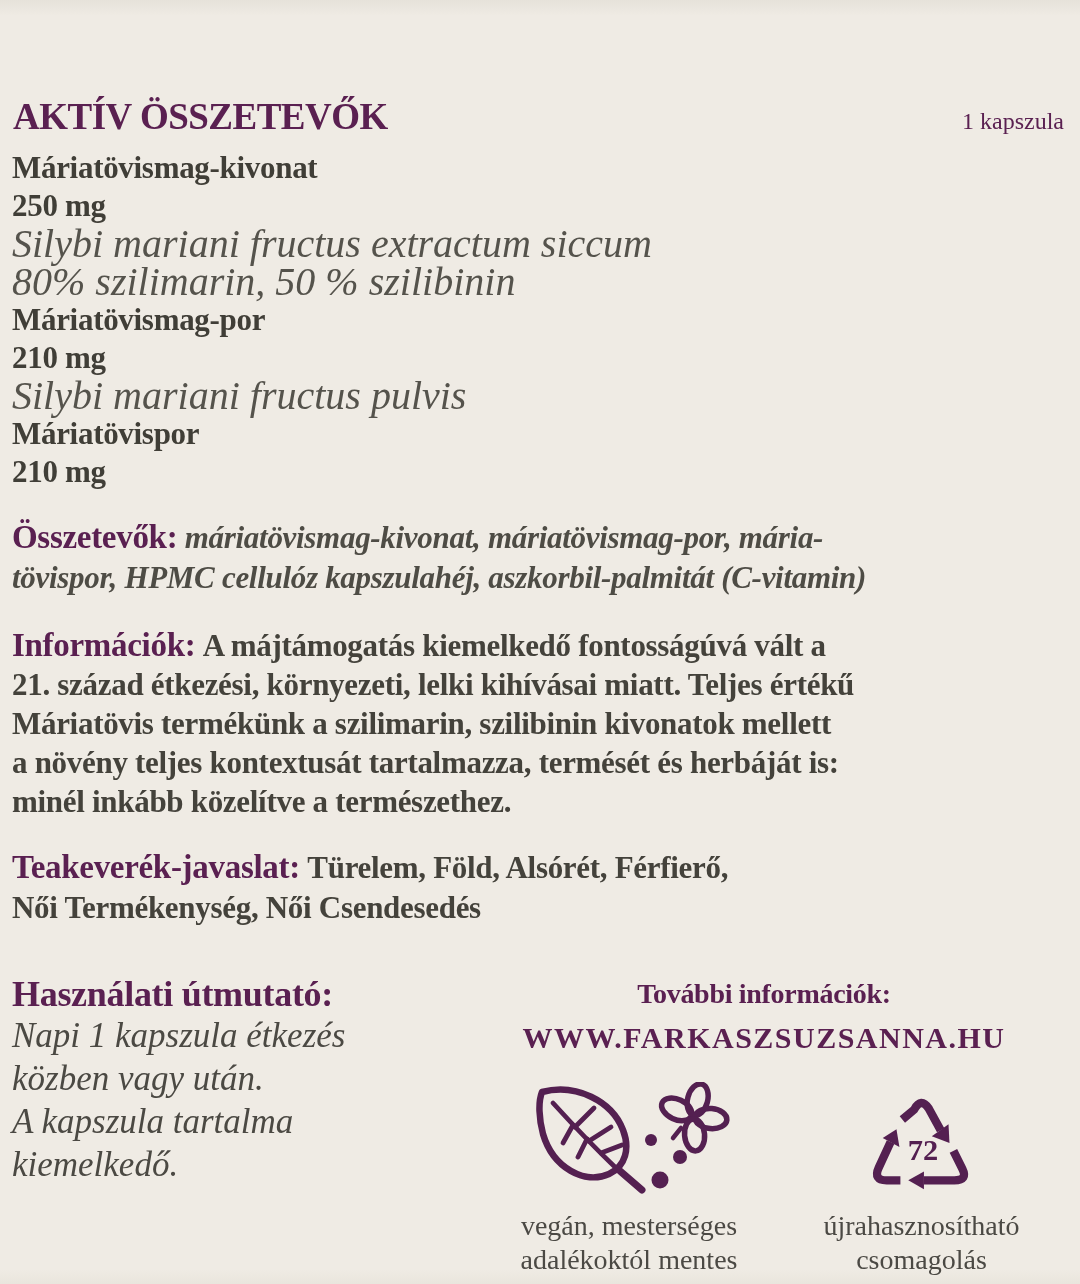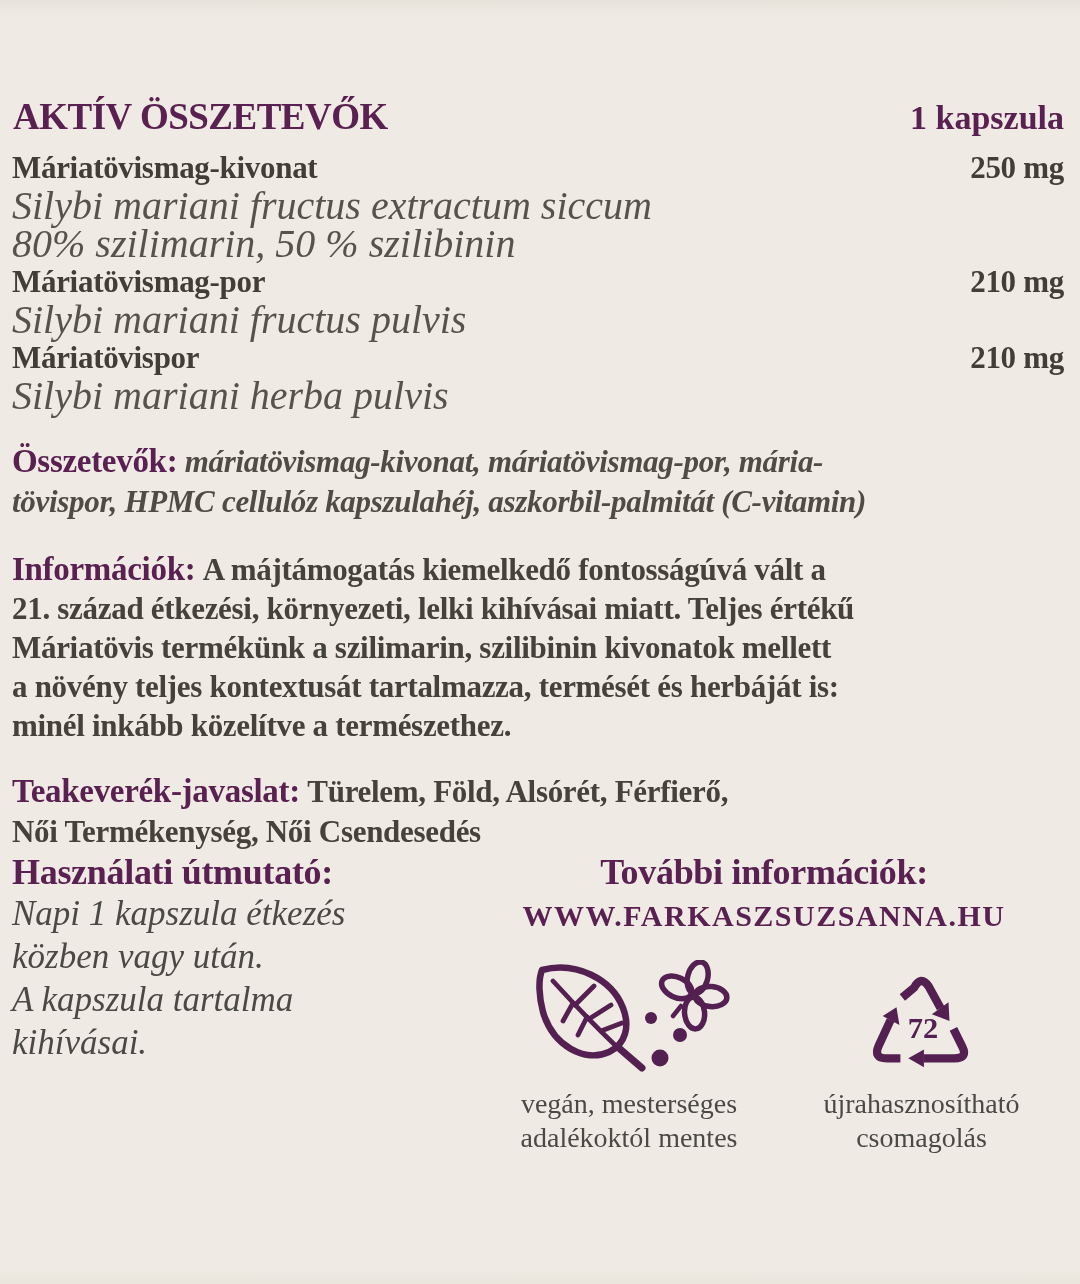--- a/index.html
+++ b/index.html
@@ -21,25 +21,26 @@
   .facts-header{
     display:flex;justify-content:space-between;align-items:baseline;
     margin-bottom:10px;
   }
   .facts-heading{
     margin:1px;
     font-size:37px;font-weight:700;letter-spacing:-0.5px;
     color:#5a2051;
   }
   .serving{
-    font-size:34px;font-weight:700;color:#5a2051;
+    font-size:24px;font-weight:400;color:#5a2051;
   }
   .fact-row{
-    display:flex;justify-content:space-between;align-items:baseline;
+    display:flex;justify-content:flex-end;align-items:baseline;
     line-height:38px;
+    flex-direction:column;
   }
   .fact-name,.fact-amount{
     font-size:31px;font-weight:700;letter-spacing:-0.3px;color:#403e37;
     white-space:nowrap;
   }
   .latin{
     font-size:40px;font-style:italic;font-weight:400;color:#55534c;
     line-height:38px;white-space:nowrap;
   }
   
@@ -51,36 +52,36 @@
     font-size:33px;font-weight:700;color:#5a2051;font-style:normal;
     letter-spacing:-0.3px;
   }
   .ital{font-style:italic;font-weight:700;color:#4e4c45;}
   .bold-body{font-weight:700;color:#44423b;}
   .para.info{margin-top:28px;}
   .para.info .line{line-height:39px;}
   .para.tea{}
   
   .bottom{
-    display:flex;
+    display:flex;margin-top:46px;
   }
   .usage-col{width:452px;flex:0 0 452px;}
   .usage-heading{
     margin:0;font-size:36px;font-weight:700;color:#5a2051;line-height:40px;
     letter-spacing:-0.3px;
   }
   .usage-line{
     font-size:35px;font-style:italic;color:#4b4943;line-height:43px;
     white-space:nowrap;
   }
   .moreinfo-col{
     flex:1;display:flex;flex-direction:column;align-items:center;
   }
   .mi-heading{
-    margin:0;font-size:36px;font-weight:700;color:#5a2051;line-height:40px;
+    margin:0;font-size:28px;font-weight:700;color:#5a2051;line-height:40px;
     letter-spacing:-0.3px;
   }
   .mi-url{
     font-size:30px;font-weight:700;color:#5a2051;letter-spacing:1.5px;
     margin-top:6px;line-height:36px;white-space:nowrap;
   }
   .badges{
     display:grid;
     grid-template-columns:305px 260px;
     column-gap:10px;row-gap:12px;
@@ -114,21 +115,20 @@
     <div class="fact-row">
       <span class="fact-name">Máriatövismag-por</span>
       <span class="fact-amount">210 mg</span>
     </div>
     <div class="latin">Silybi mariani fructus pulvis</div>
 
     <div class="fact-row">
       <span class="fact-name">Máriatövispor</span>
       <span class="fact-amount">210 mg</span>
     </div>
-    <div class="latin">Silybi mariani herba pulvis</div>
   </section>
 
   <section class="para">
     <div class="line">
       <span class="plabel">Összetevők:</span>
       <span class="ital">máriatövismag-kivonat, máriatövismag-por, mária-</span>
     </div>
     <div class="line ital">tövispor, HPMC cellulóz kapszulahéj, aszkorbil-palmitát (C-vitamin)</div>
   </section>
 
@@ -151,21 +151,21 @@
     <div class="line bold-body">Női Termékenység, Női Csendesedés</div>
   </section>
 
   <div class="bottom">
 
     <div class="usage-col">
       <h2 class="usage-heading">Használati útmutató:</h2>
       <div class="usage-line">Napi 1 kapszula étkezés</div>
       <div class="usage-line">közben vagy után.</div>
       <div class="usage-line">A kapszula tartalma</div>
-      <div class="usage-line">kihívásai.</div>
+      <div class="usage-line">kiemelkedő.</div>
     </div>
 
     <div class="moreinfo-col">
       <h2 class="mi-heading">További információk:</h2>
       <div class="mi-url">WWW.FARKASZSUZSANNA.HU</div>
 
       <div class="badges">
 
         <svg width="212" height="115" viewBox="0 0 212 115" aria-hidden="true">
           <path class="icon-stroke" stroke-width="6.5" stroke-linejoin="round" d="M 19,10 C 53,1 89,19 100,48 C 107,66 103,84 86,92 C 62,103 30,86 20,52 C 16,37 15,20 19,10 Z"></path>

